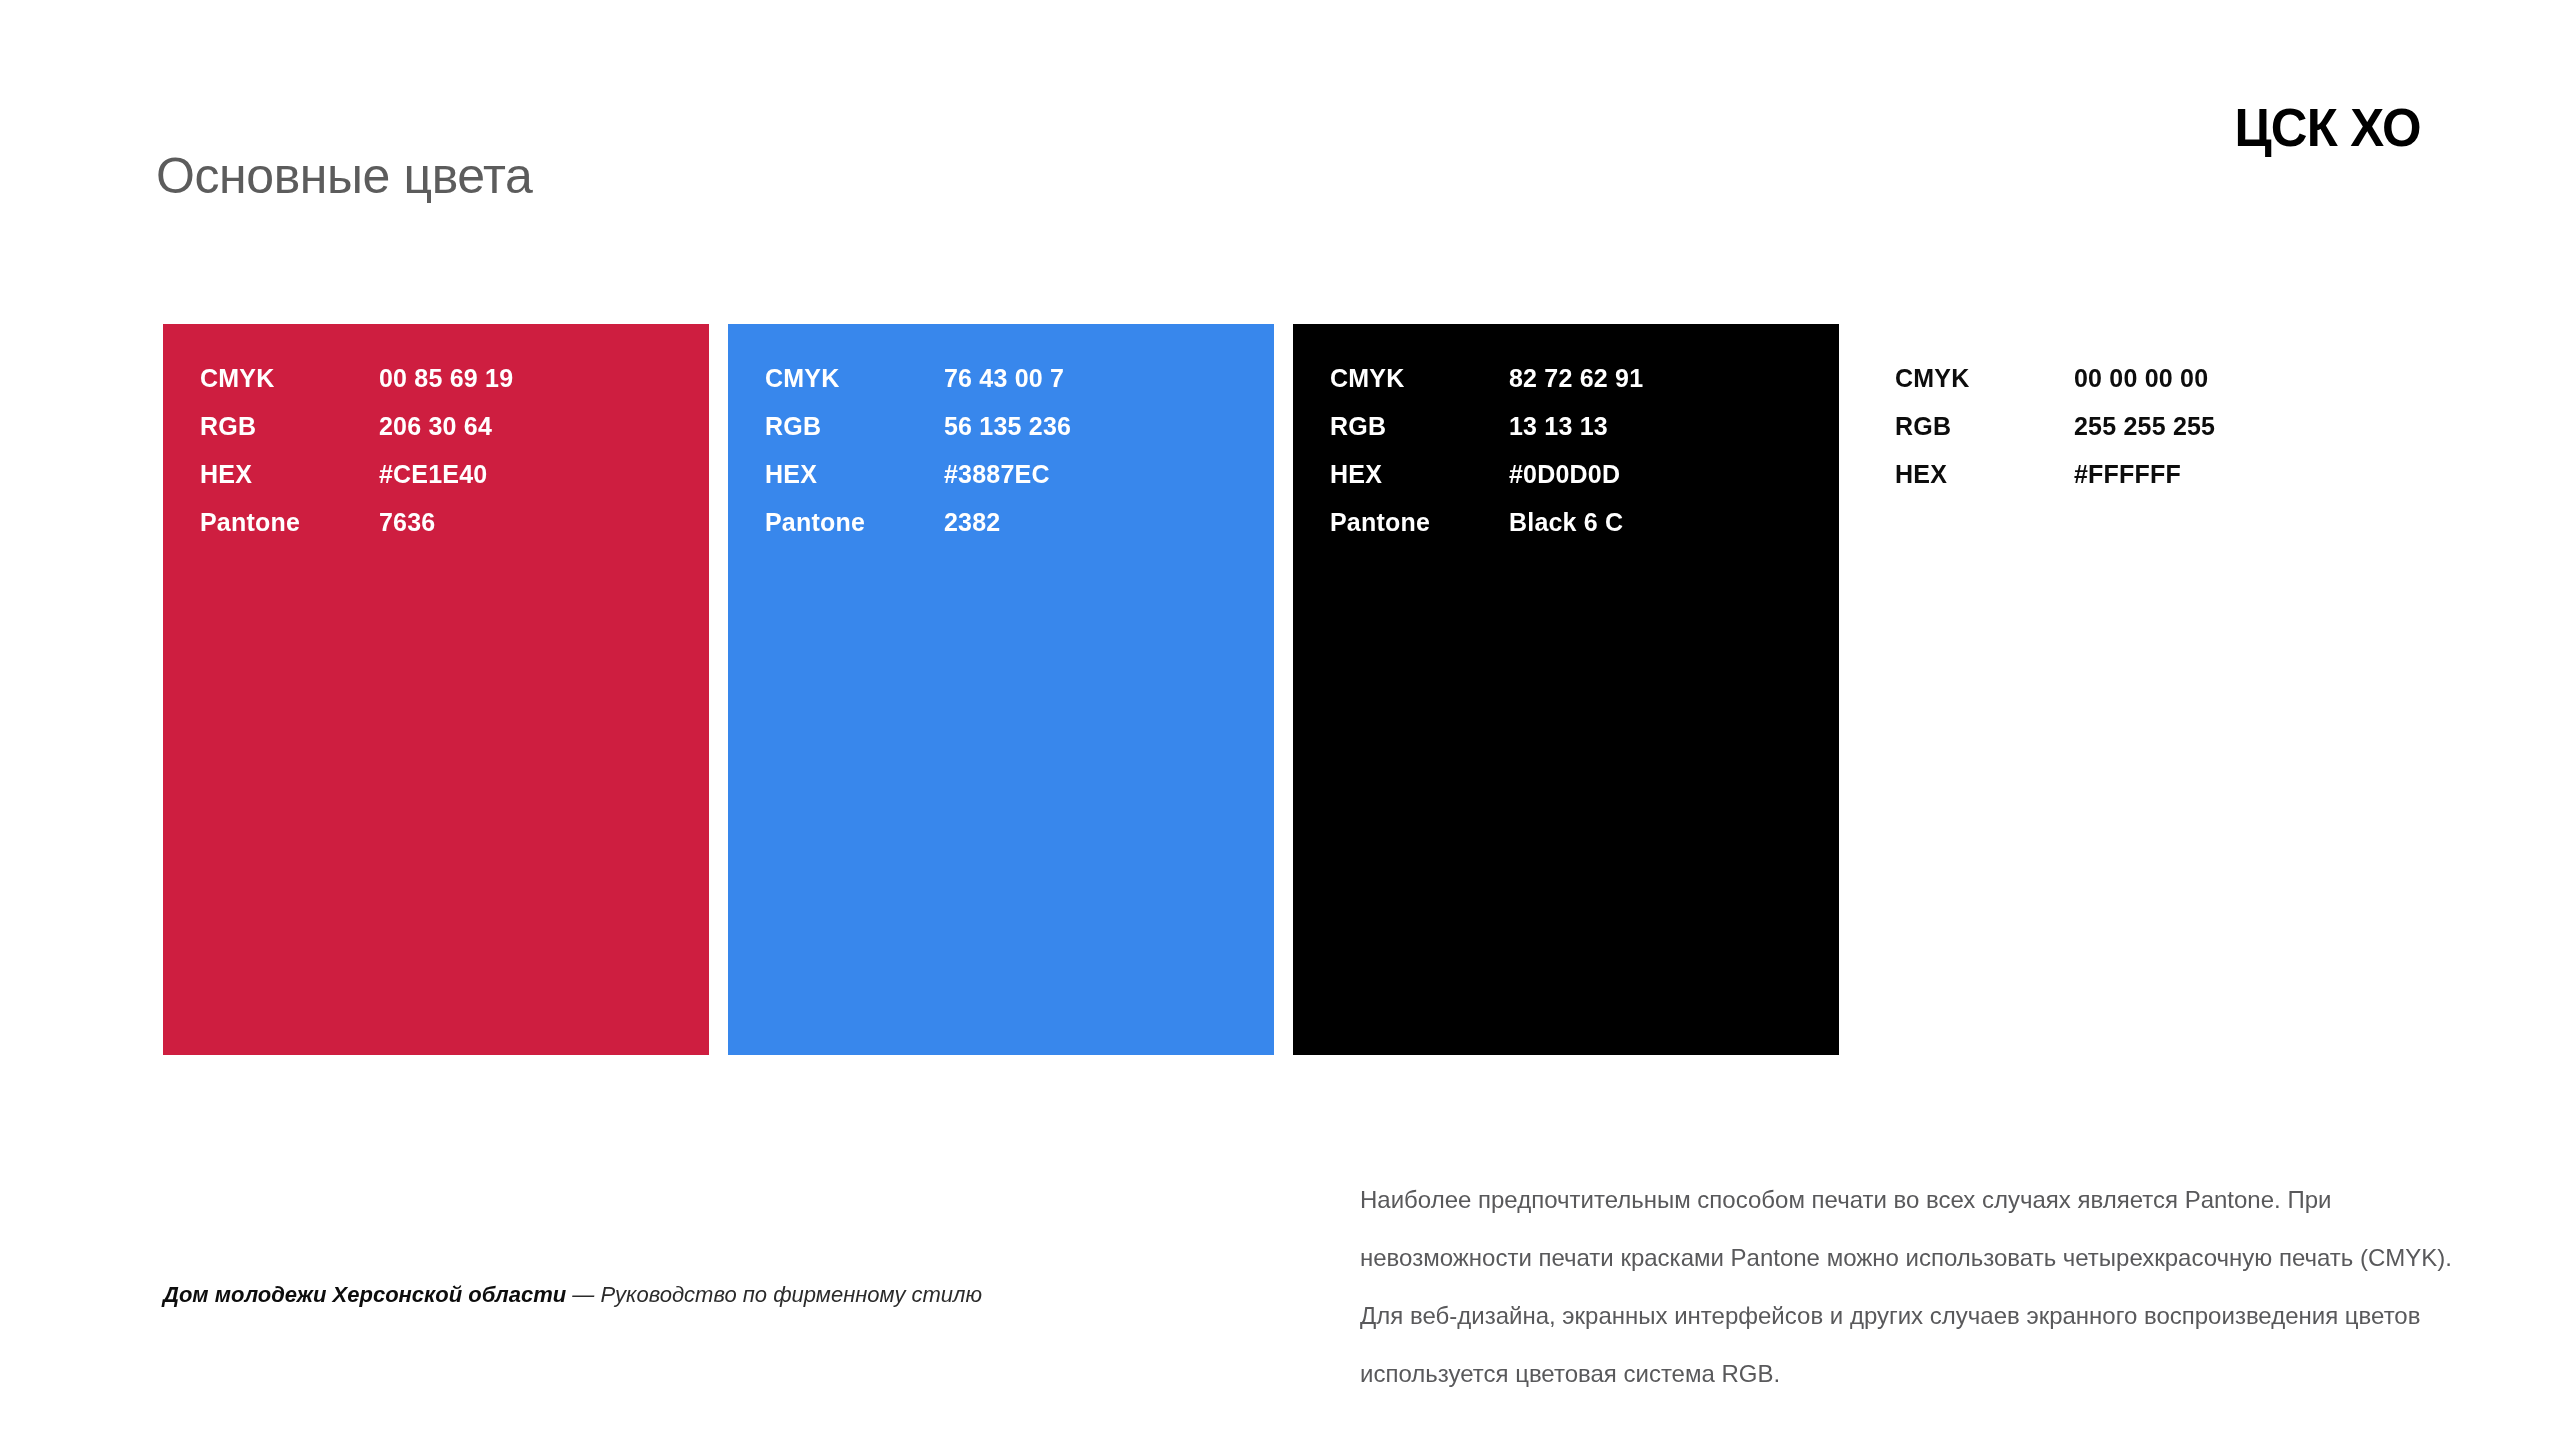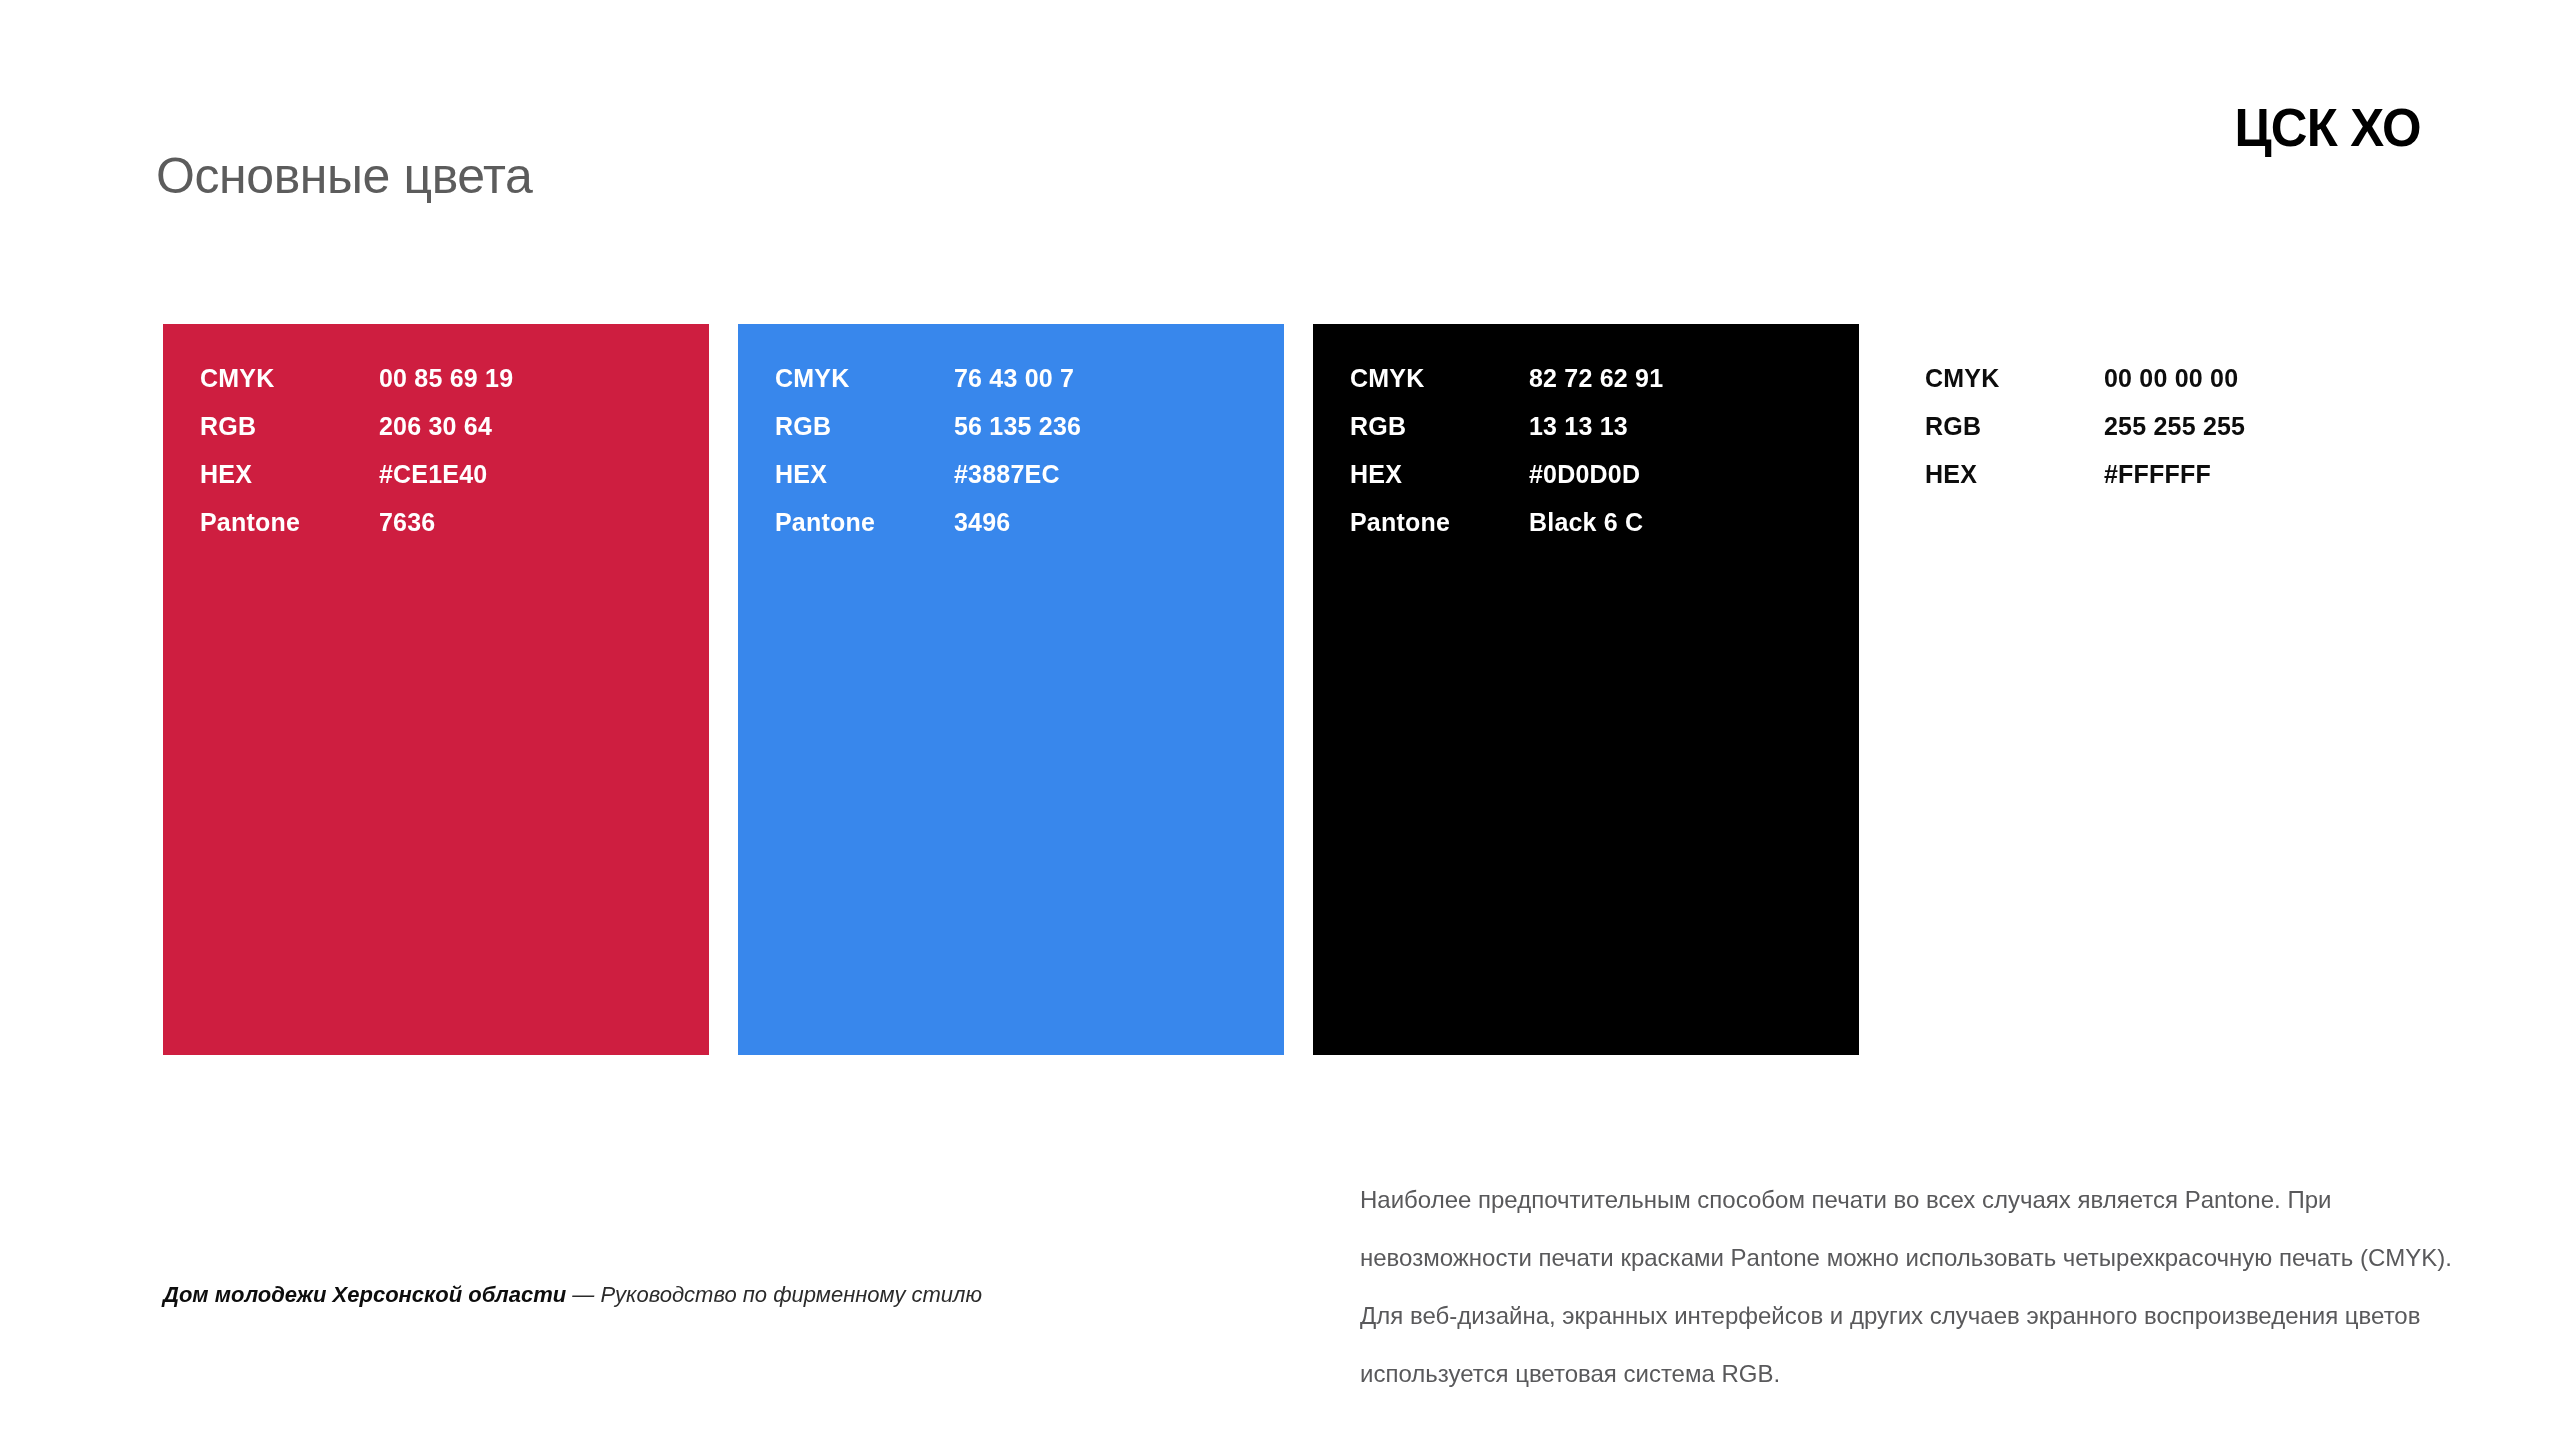--- a/index.html
+++ b/index.html
@@ -42,21 +42,21 @@
   }
 
   
   .swatch-row {
     position: absolute;
     left: 163px;
     top: 324px;
     width: 2278px;
     height: 731px;
     display: flex;
-    gap: 29px;
+    gap: 19px;
   }
 
   .swatch {
     width: 546px;
     height: 731px;
     position: relative;
     box-sizing: border-box;
   }
 
   .swatch-table {
@@ -158,21 +158,21 @@
       <div class="swatch-line">
         <span class="swatch-label">RGB</span>
         <span class="swatch-value">56 135 236</span>
       </div>
       <div class="swatch-line">
         <span class="swatch-label">HEX</span>
         <span class="swatch-value">#3887EC</span>
       </div>
       <div class="swatch-line">
         <span class="swatch-label">Pantone</span>
-        <span class="swatch-value">3496</span>
+        <span class="swatch-value">2382</span>
       </div>
     </div>
   </div>
 
   <div class="swatch on-dark" style="background: rgb(0, 0, 0);">
     <div class="swatch-table">
       <div class="swatch-line">
         <span class="swatch-label">CMYK</span>
         <span class="swatch-value">82 72 62 91</span>
       </div>

